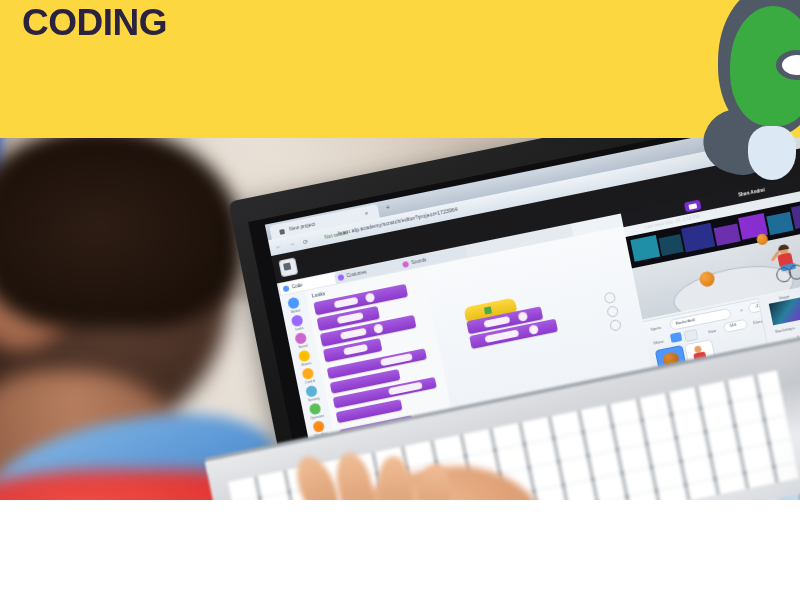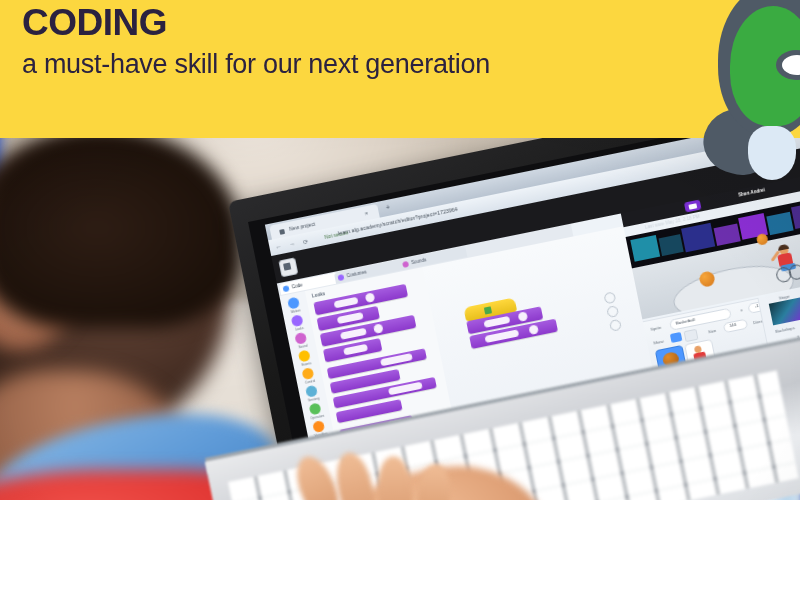--- a/index.html
+++ b/index.html
@@ -437,21 +437,20 @@
     <div class="finger" style="left:338px;top:452px;width:34px;height:70px;transform:rotate(-12deg)"></div>
     <div class="finger" style="left:378px;top:456px;width:34px;height:66px;transform:rotate(-4deg)"></div>
     <div class="finger" style="left:418px;top:464px;width:32px;height:58px;transform:rotate(4deg)"></div>
     <div class="hand hand-l"></div>
   </div>
 
   <div class="grain"></div>
 
   <div class="banner">
     <div class="b-title">CODING</div>
-    <div class="b-sub">a must-have skill for our next generation</div>
   </div>
 
   <div class="mascot">
     <div class="m-wing"></div>
     <div class="m-body"></div>
     <div class="m-belly"></div>
     <div class="m-face"></div>
     <div class="m-eye-o"></div>
     <div class="m-eye"></div>
   </div>

